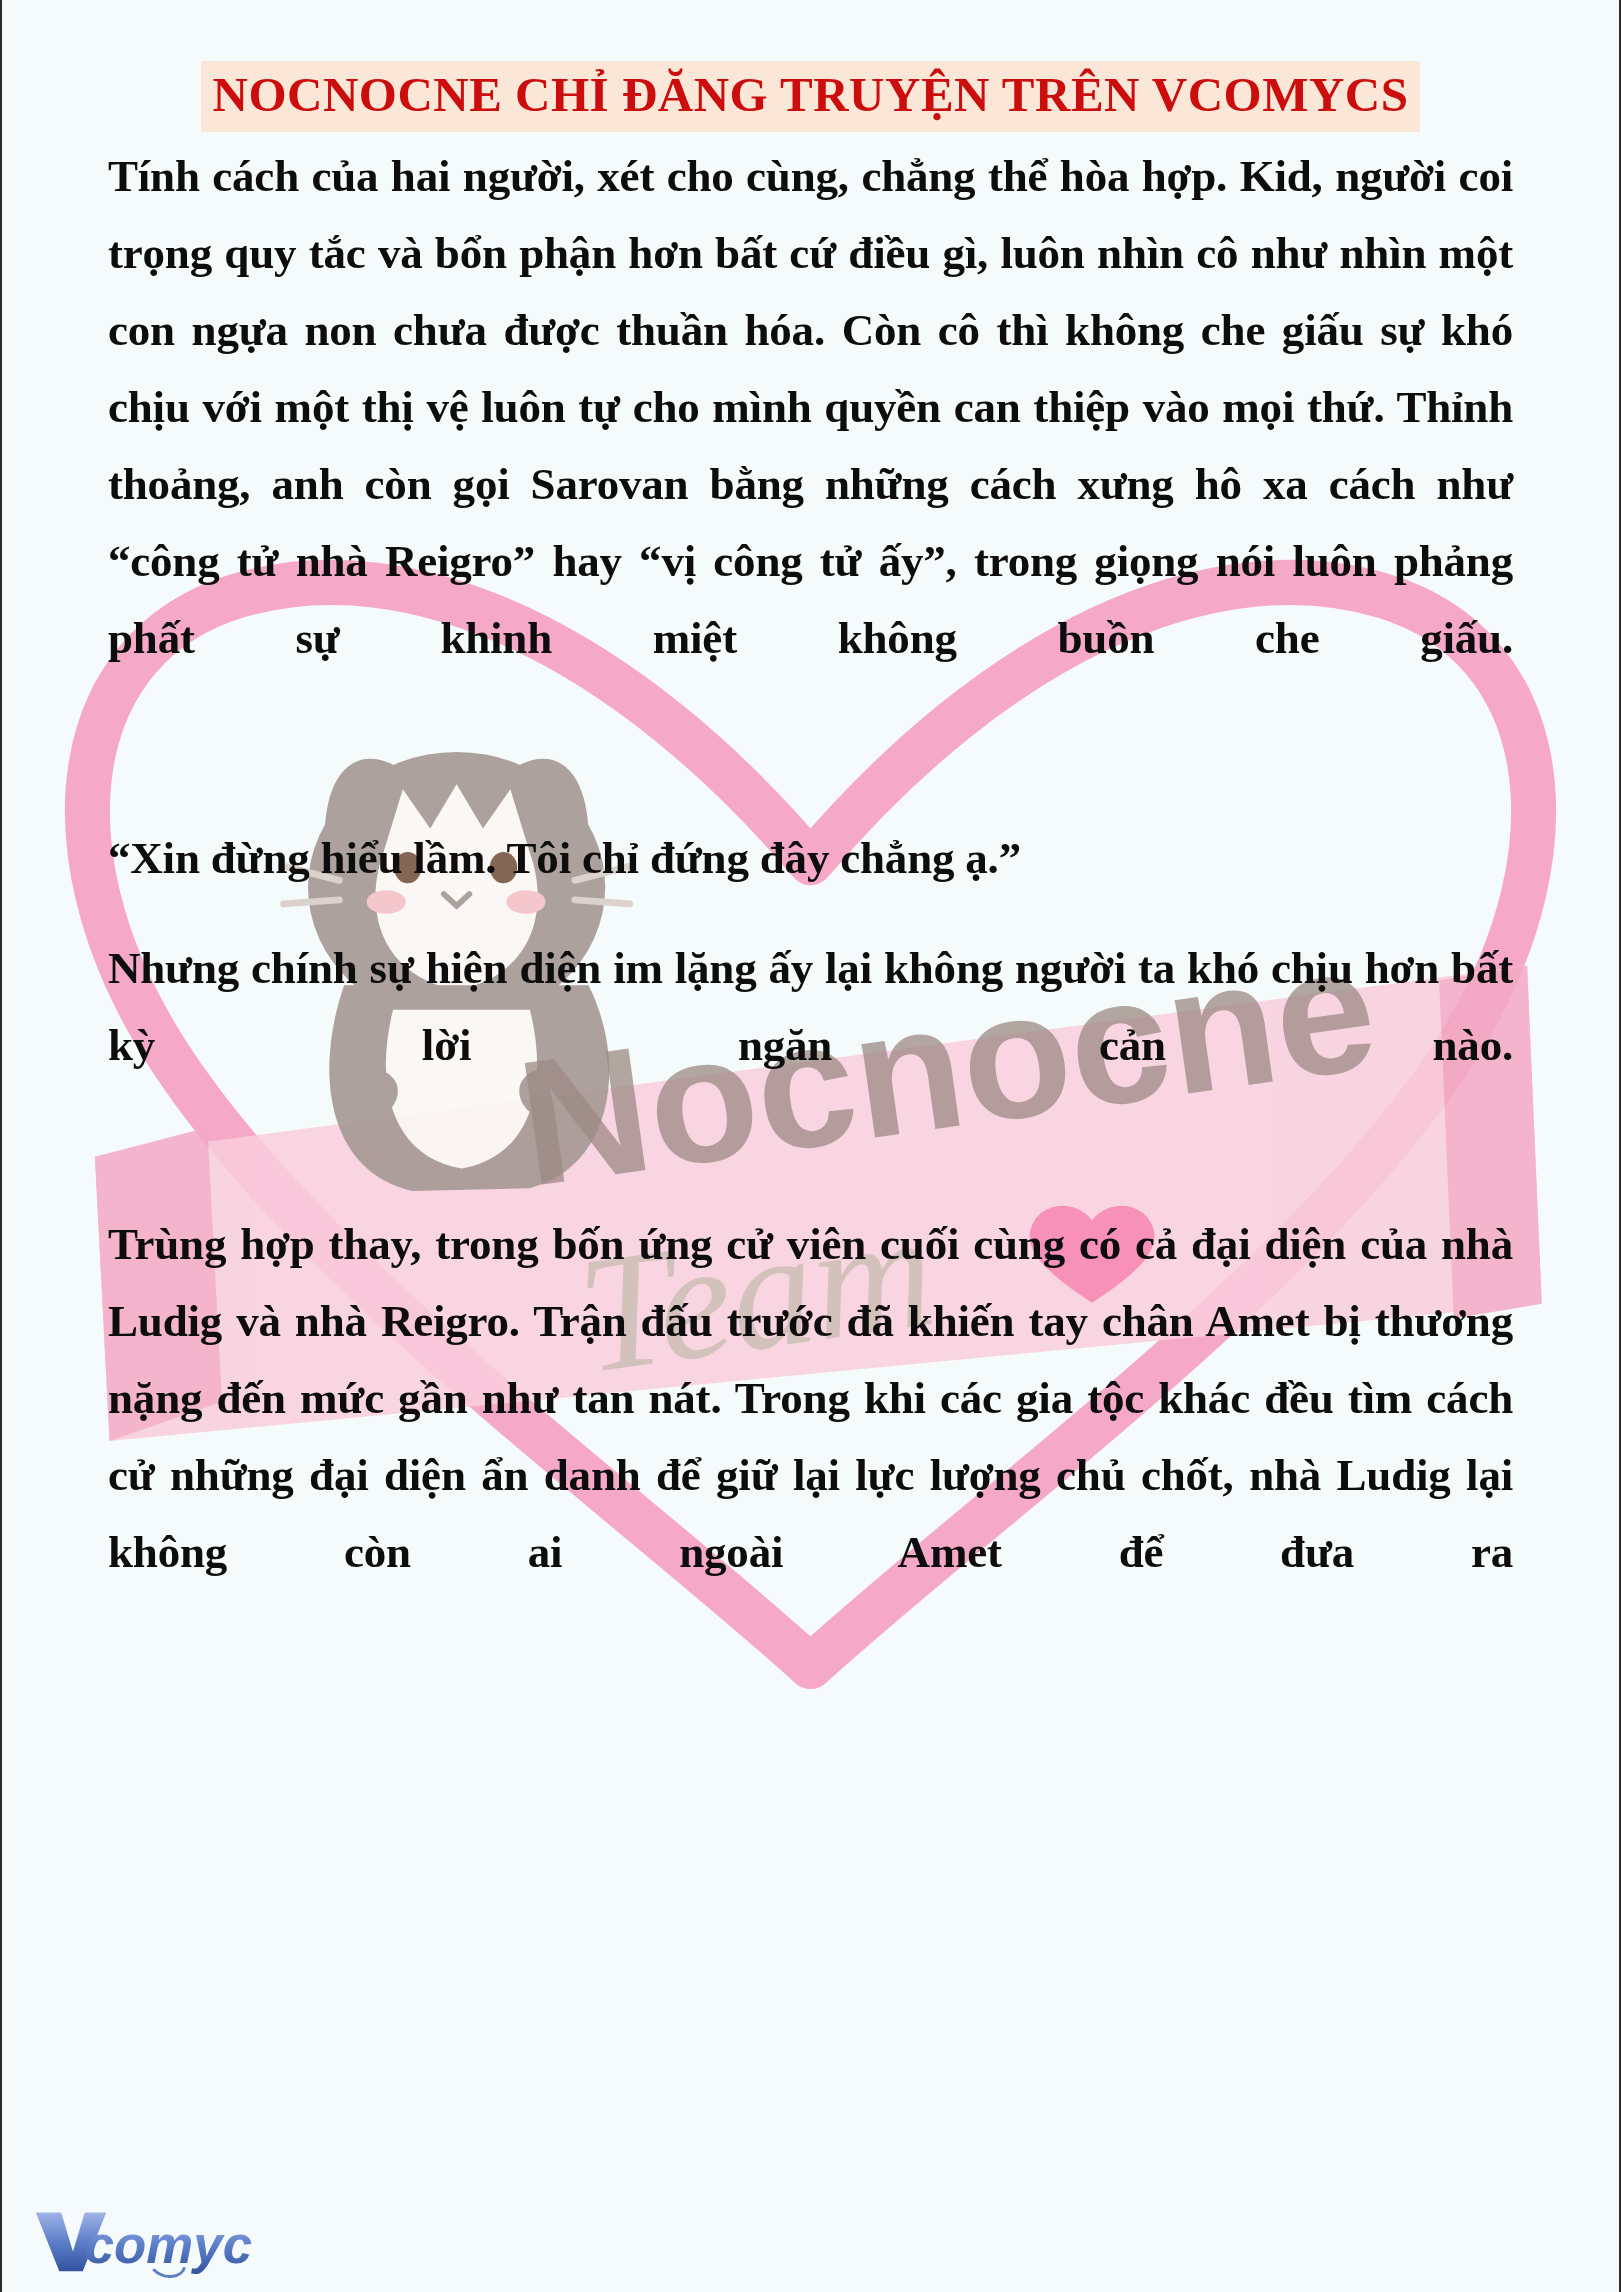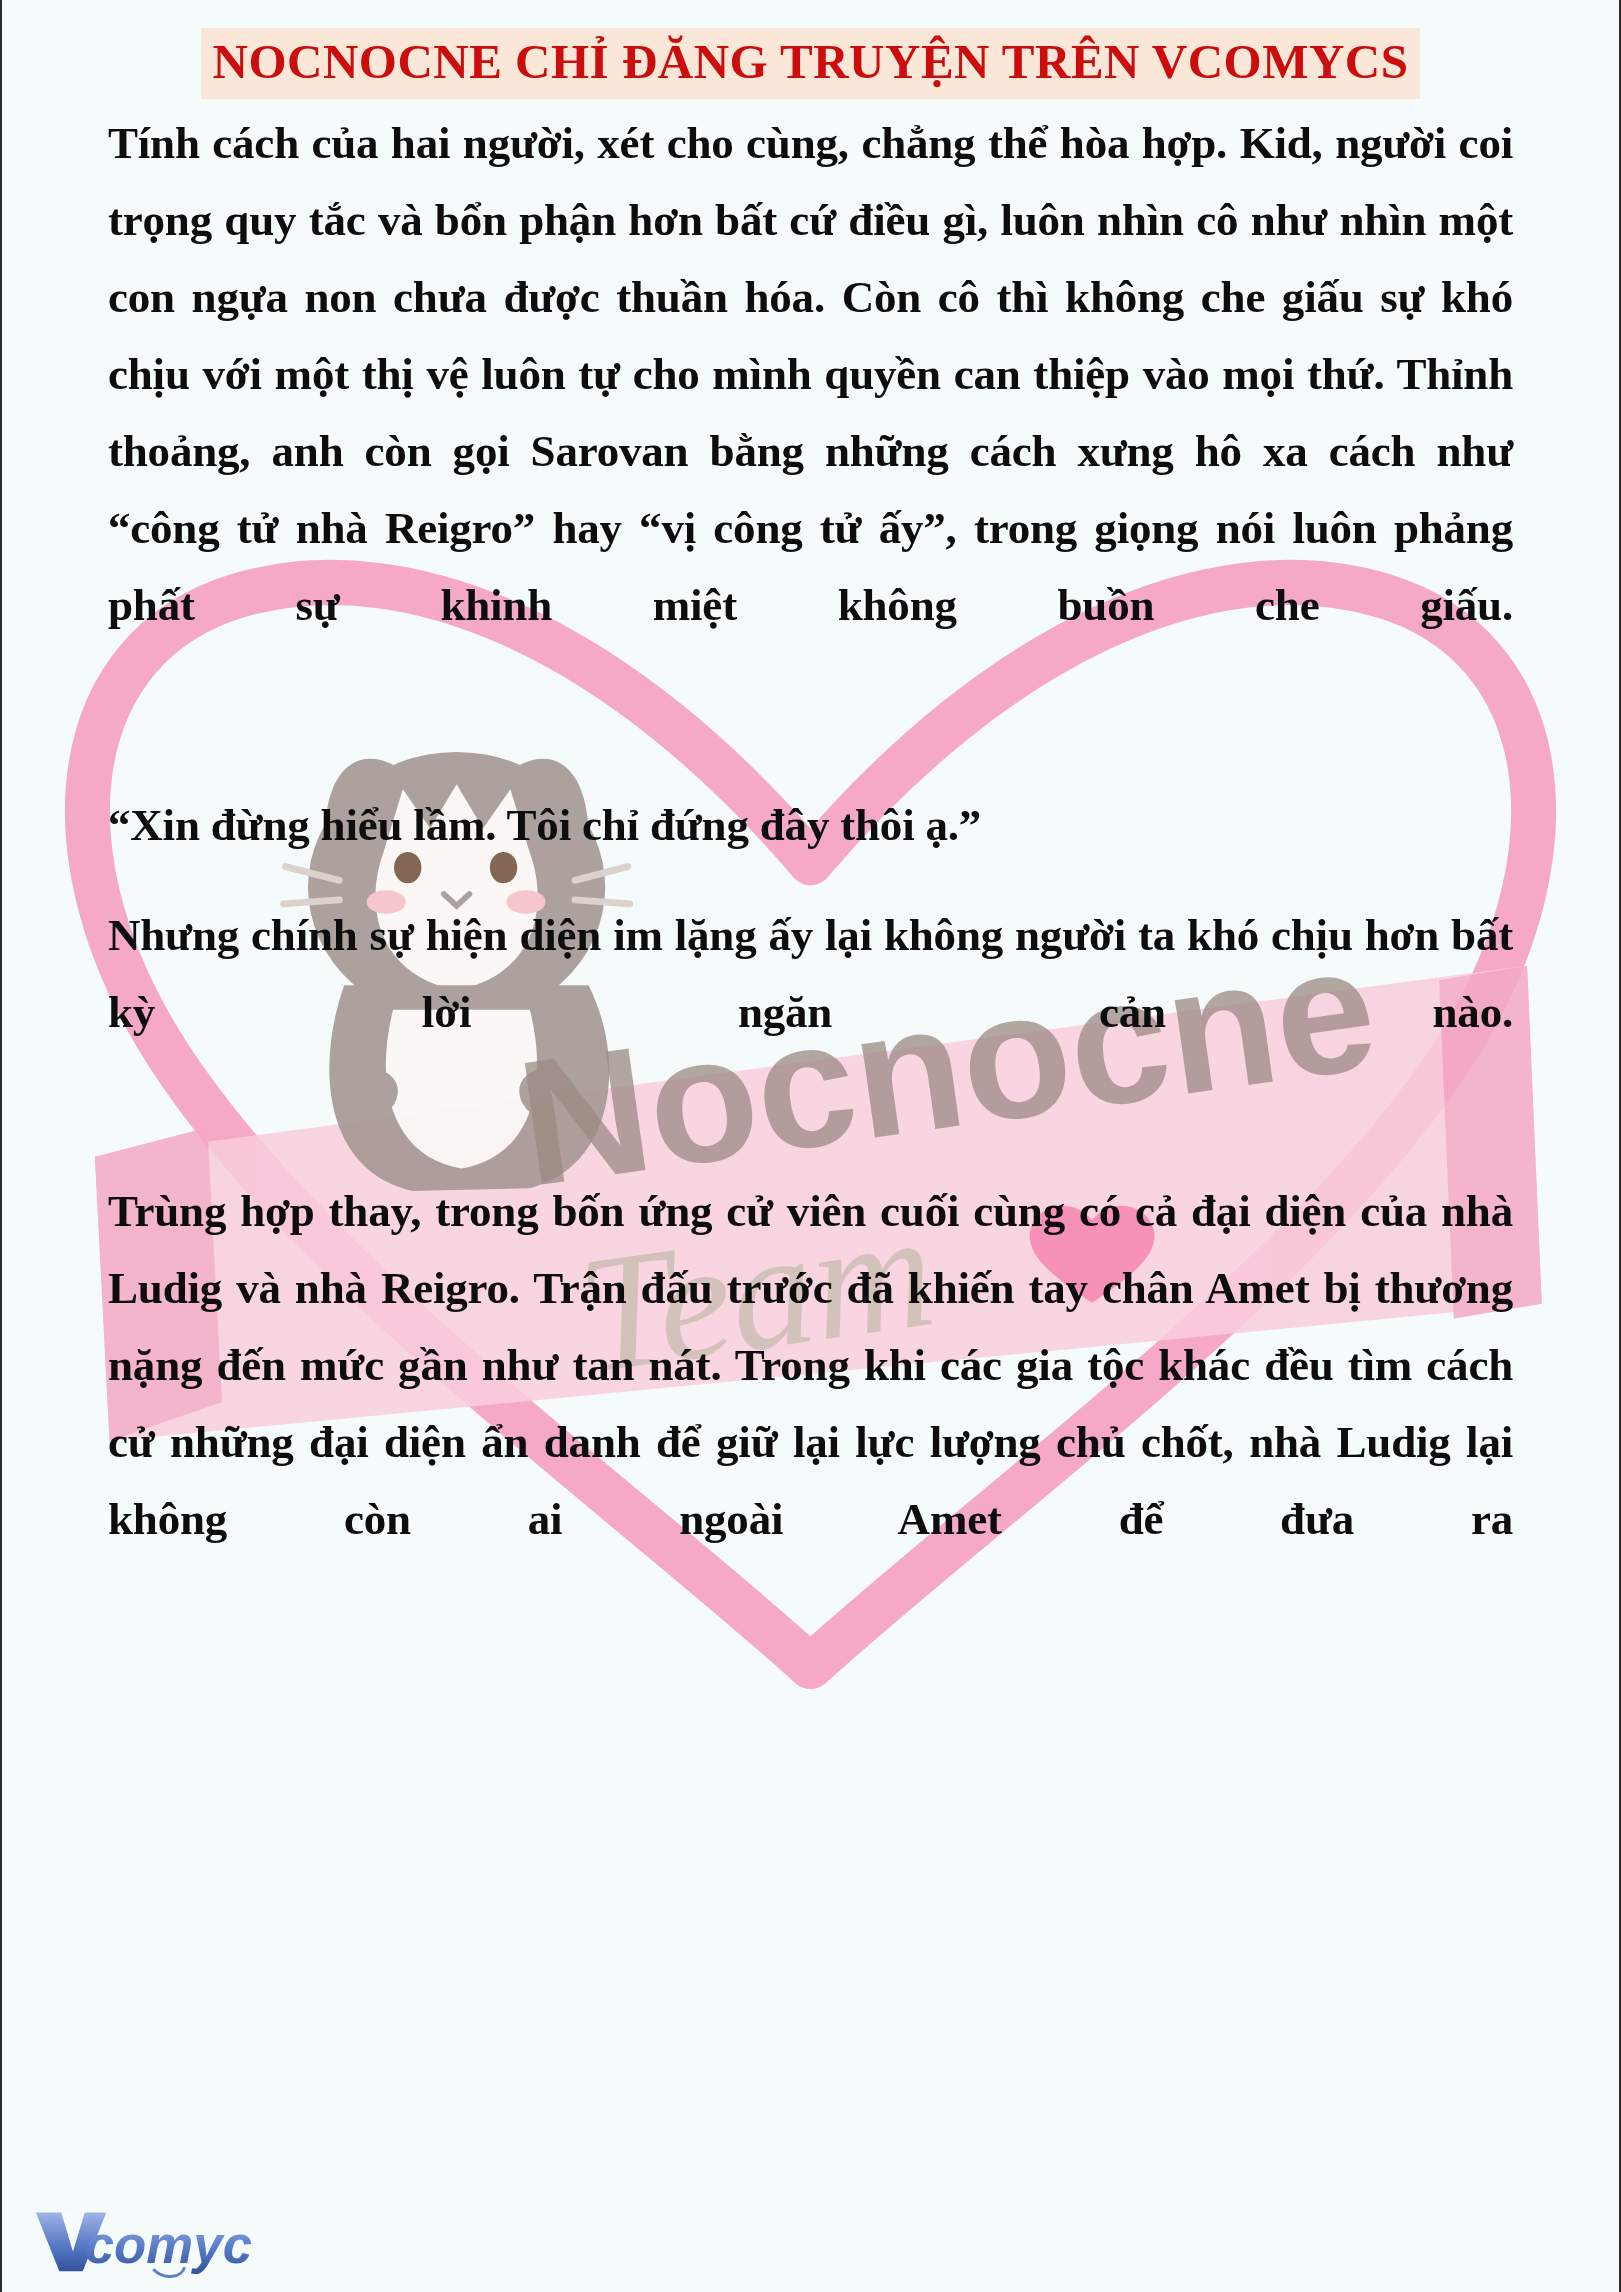--- a/index.html
+++ b/index.html
@@ -33,21 +33,21 @@
 
   
   #content {
     position: relative;
     z-index: 2;
     padding: 0 106px;
   }
 
   .title-wrap {
     text-align: center;
-    padding-top: 28px;
+    padding-top: 61px;
     padding-bottom: 5.9px;
   }
   .title {
     display: inline-block;
     background: #fbe7d8;
     color: #cc0d0d;
     font-family: "Liberation Serif", "DejaVu Serif", serif;
     font-weight: bold;
     font-size: 49px;
     letter-spacing: 0.5px;
@@ -178,21 +178,21 @@
       <div class="title">NOCNOCNE CHỈ ĐĂNG TRUYỆN TRÊN VCOMYCS</div>
     </div>
 
     <p class="body-text">Tính cách của hai người, xét cho cùng, chẳng thể hòa hợp. Kid, người coi trọng quy tắc và bổn phận hơn bất cứ điều gì, luôn nhìn cô như nhìn một con ngựa non chưa được thuần hóa. Còn cô thì không che giấu sự khó chịu với một thị vệ luôn tự cho mình quyền can thiệp vào mọi thứ. Thỉnh thoảng, anh còn gọi Sarovan bằng những cách xưng hô xa cách như “công tử nhà Reigro” hay “vị công tử ấy”, trong giọng nói luôn phảng phất sự khinh miệt không buồn che giấu.</p>
 
     <div class="gap-sm"></div>
 
 
     <div class="gap-sm"></div>
 
-    <p class="body-text no-justify">“Xin đừng hiểu lầm. Tôi chỉ đứng đây thôi ạ.”</p>
+    <p class="body-text no-justify">“Xin đừng hiểu lầm. Tôi chỉ đứng đây chẳng ạ.”</p>
 
     <div class="gap-sm"></div>
 
     <p class="body-text">Nhưng chính sự hiện diện im lặng ấy lại không người ta khó chịu hơn bất kỳ lời ngăn cản nào.</p>
 
     <div class="gap-md"></div>
 
     <p class="body-text">Trùng hợp thay, trong bốn ứng cử viên cuối cùng có cả đại diện của nhà Ludig và nhà Reigro. Trận đấu trước đã khiến tay chân Amet bị thương nặng đến mức gần như tan nát. Trong khi các gia tộc khác đều tìm cách cử những đại diện ẩn danh để giữ lại lực lượng chủ chốt, nhà Ludig lại không còn ai ngoài Amet để đưa ra</p>
 
   </div>

